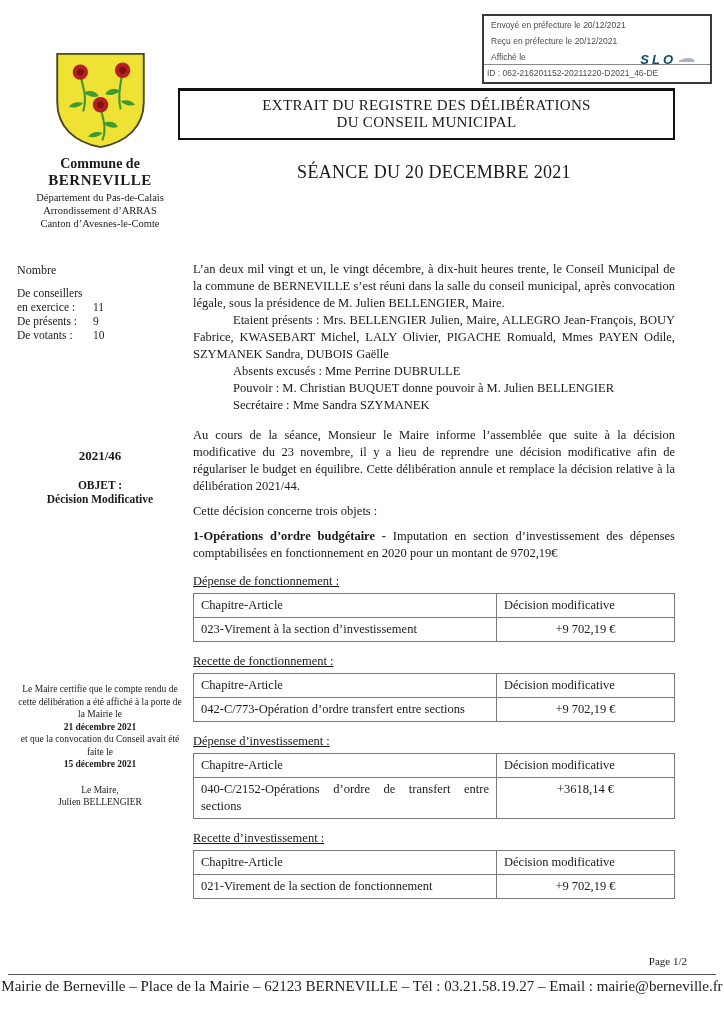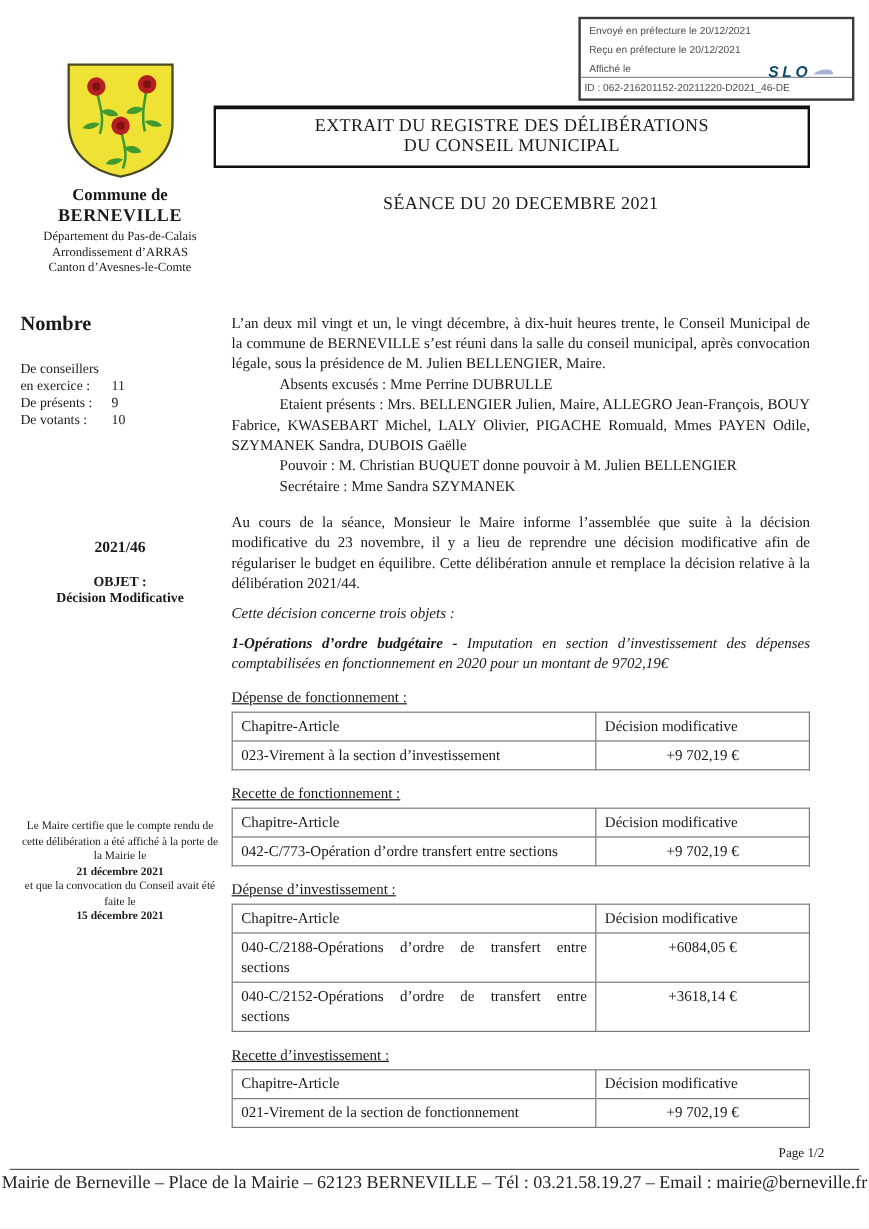--- a/index.html
+++ b/index.html
@@ -28,44 +28,44 @@
   }
   
   .title-box{
     position:absolute;left:178px;top:88px;width:493px;
     border:2px solid #111;border-top-width:3px;
     text-align:center;padding:6px 0 7px 0;
     font-size:15px;letter-spacing:.3px;
   }
   .seance{
     position:absolute;left:193px;top:162px;width:482px;
-    text-align:center;font-size:15px;letter-spacing:.3px;
+    text-align:center;font-size:18px;letter-spacing:.3px;
   }
   
   .arms-block{position:absolute;left:15px;top:50px;width:170px;text-align:center;}
   .arms-block svg{display:block;margin:0 auto;}
   .commune-line1{font-weight:bold;font-size:14px;margin-top:6px;}
   .commune-line2{font-weight:bold;font-size:15px;letter-spacing:.5px;}
   .commune-sub{font-size:10.5px;line-height:13px;margin-top:2px;}
   
   .nombre{position:absolute;left:17px;top:263px;width:168px;font-size:11.5px;line-height:14px;}
-  .nombre-title{font-weight:bold;font-size:17px;margin-bottom:24px;}
+  .nombre-title{font-weight:normal;font-size:12px;margin-bottom:9px;}
   .nrow{display:flex;}
   .nrow .lbl{width:76px;}
   .ref-num{position:absolute;left:15px;top:448px;width:170px;text-align:center;font-weight:bold;font-size:13px;}
   .objet{position:absolute;left:15px;top:478px;width:170px;text-align:center;font-weight:bold;font-size:11.5px;line-height:14px;}
   .certif{position:absolute;left:15px;top:683px;width:170px;text-align:center;font-size:9.5px;line-height:12.5px;}
   .certif .b{font-weight:bold;}
   .certif .sig{margin-top:13px;}
   
   .main{position:absolute;left:193px;top:261px;width:482px;font-size:12.5px;line-height:17px;text-align:justify;}
   .para{margin:0;}
   .ind{text-indent:40px;}
   .mt1{margin-top:13px;}
-  .mt2{margin-top:8px;font-style:italic;}
+  .mt2{margin-top:8px;}
   .b{font-weight:bold;}
   
   .tsec{margin-top:11px;}
   .tcaption{text-decoration:underline;margin-bottom:3px;text-align:left;}
   table.budget{width:100%;border-collapse:collapse;}
   table.budget th,table.budget td{
     border:1px solid #7a7a7a;font-size:12.5px;line-height:17px;
     font-weight:normal;padding:3px 7px;vertical-align:top;
   }
   table.budget th{text-align:left;}
@@ -152,26 +152,30 @@
   <div class="objet">
     <div>OBJET :</div>
     <div>Décision Modificative</div>
   </div>
 
   <div class="certif">
     <span>Le Maire certifie que le compte rendu de cette délibération a  été affiché à la porte de la  Mairie le</span><br>
     <span class="b">21 décembre 2021</span><br>
     <span>et  que  la convocation  du Conseil   avait  été  faite le</span><br>
     <span class="b">15 décembre 2021</span>
+    <div class="sig">
+      <div>Le Maire,</div>
+      <div>Julien BELLENGIER</div>
+    </div>
   </div>
 
   <div class="main">
     <p class="para">L’an deux mil vingt et un, le vingt décembre, à dix-huit heures trente, le Conseil Municipal de la commune de BERNEVILLE s’est réuni dans la salle du conseil municipal, après convocation légale, sous la présidence de M. Julien BELLENGIER, Maire.</p>
+    <p class="para ind">Etaient présents : Mrs. BELLENGIER Julien, Maire, ALLEGRO Jean-François, BOUY Fabrice, KWASEBART Michel, LALY Olivier,  PIGACHE Romuald, Mmes PAYEN Odile, SZYMANEK Sandra, DUBOIS Gaëlle</p>
     <p class="para ind">Absents excusés : Mme Perrine DUBRULLE</p>
-    <p class="para ind">Etaient présents : Mrs. BELLENGIER Julien, Maire, ALLEGRO Jean-François, BOUY Fabrice, KWASEBART Michel, LALY Olivier,  PIGACHE Romuald, Mmes PAYEN Odile, SZYMANEK Sandra, DUBOIS Gaëlle</p>
     <p class="para ind">Pouvoir :  M.  Christian  BUQUET  donne  pouvoir  à  M.  Julien BELLENGIER</p>
     <p class="para ind">Secrétaire : Mme Sandra SZYMANEK</p>
     <p class="para mt1">Au cours de la séance, Monsieur le Maire informe l’assemblée que suite à la décision modificative du 23 novembre, il y a lieu de reprendre une décision modificative afin de régulariser le budget en équilibre. Cette délibération annule et remplace la décision relative à la délibération 2021/44.</p>
     <p class="para mt2">Cette décision concerne trois objets :</p>
     <p class="para mt2"><span class="b">1-Opérations d’ordre budgétaire - </span><span>Imputation en section d’investissement des dépenses comptabilisées en fonctionnement en 2020 pour un montant de 9702,19€</span></p>
 
     <div class="tsec">
       <div class="tcaption">Dépense de fonctionnement :</div>
       <table class="budget">
         <tbody>
@@ -205,24 +209,20 @@
 
     <div class="tsec">
       <div class="tcaption">Dépense d’investissement :</div>
       <table class="budget">
         <tbody>
             <tr>
           <th>Chapitre-Article</th>
           <th class="c2">Décision modificative</th>
         </tr>
         <tr>
-          <td class="article">040-C/2188-Opérations d’ordre de transfert entre sections</td>
-          <td class="amount">+6084,05 €</td>
-        </tr>
-        <tr>
           <td class="article">040-C/2152-Opérations d’ordre de transfert entre sections</td>
           <td class="amount">+3618,14 €</td>
         </tr>
       </tbody>
         </table>
     </div>
 
     <div class="tsec">
       <div class="tcaption">Recette d’investissement :</div>
       <table class="budget">

